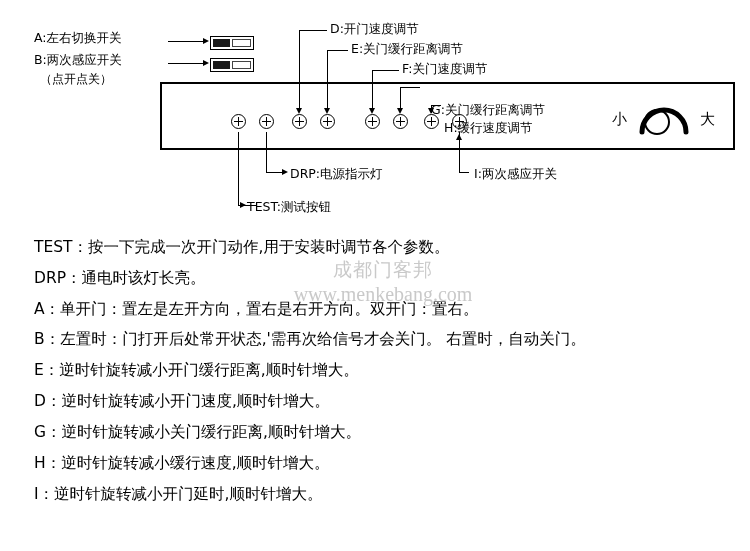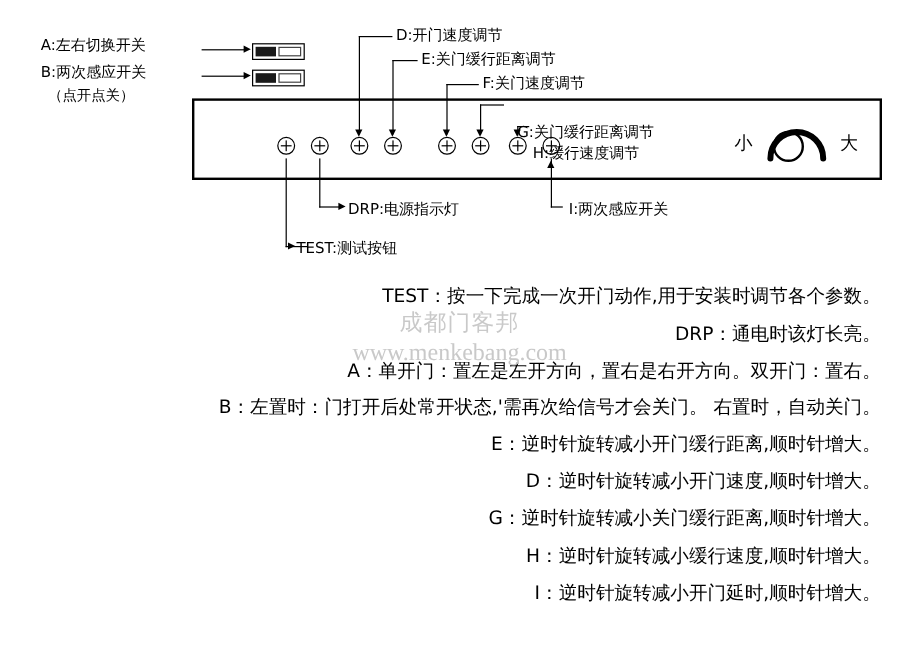--- a/index.html
+++ b/index.html
@@ -154,21 +154,20 @@
   }
   .callout.small {
     font-size: 12px;
   }
   
   .desc {
     position: absolute;
     left: 34px;
     top: 238px;
     width: 700px;
-    text-align: right;
   }
   .desc-row {
     font-size: 15.5px;
     line-height: 1.28;
     margin-bottom: 11px;
     white-space: nowrap;
   }
   .desc-row .key {
     display: inline;
   }

